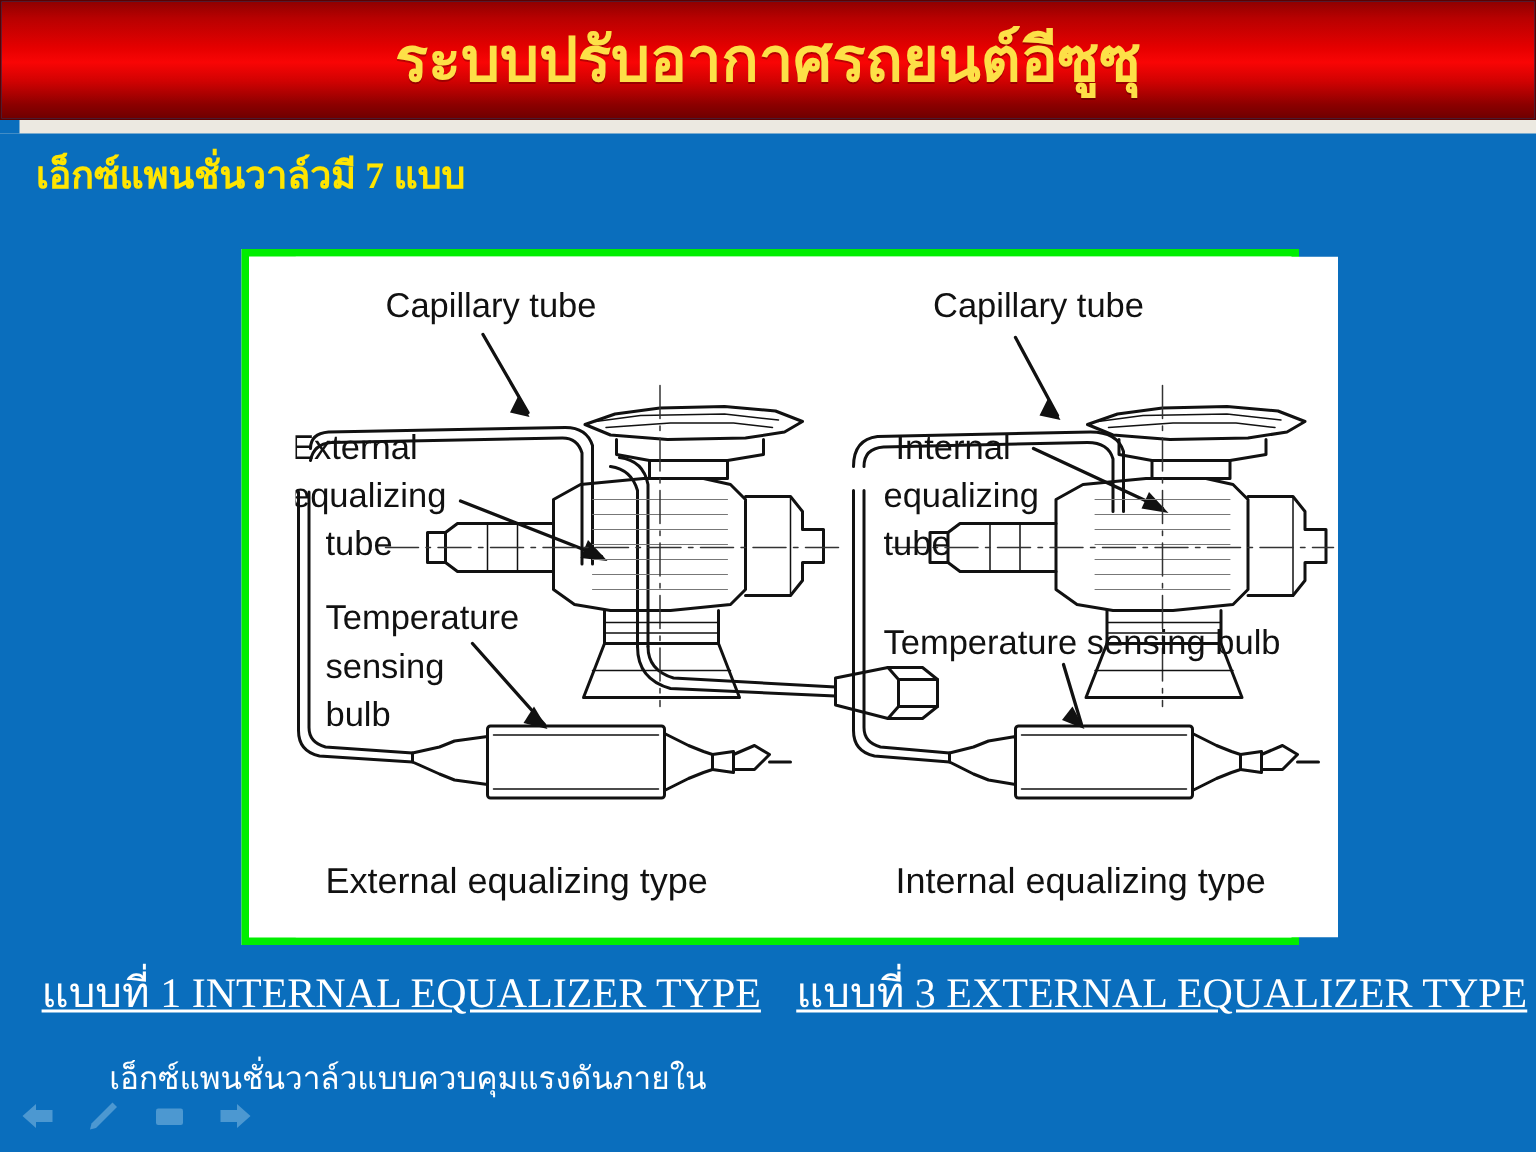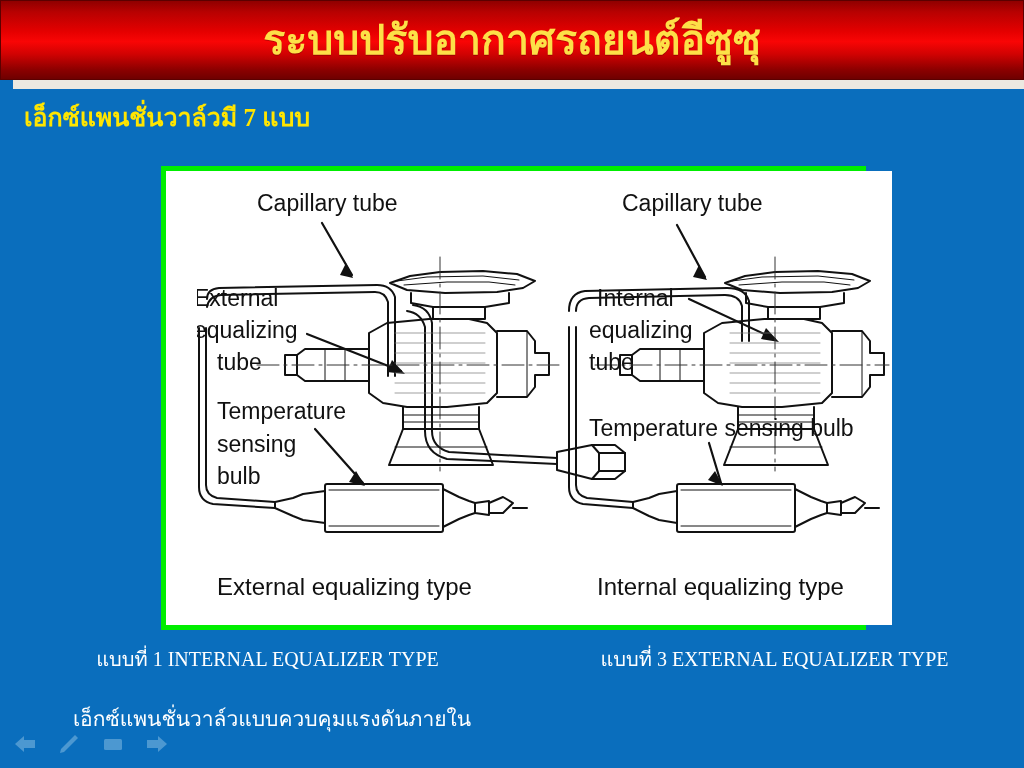--- a/index.html
+++ b/index.html
@@ -126,22 +126,23 @@
 
   .caption-cell {
     width: 512px;
     text-align: center;
     color: #ffffff;
     white-space: nowrap;
     line-height: 1.1;
   }
   .row-en .caption-cell {
     font-family: "Liberation Serif", "DejaVu Serif", serif;
-    font-size: 20px;
+    font-size: 28px;
     font-weight: normal;
+    text-decoration: underline;
   }
   .row-th .caption-cell {
     font-family: "Liberation Serif", "DejaVu Serif", serif;
     font-size: 21px;
     font-weight: normal;
   }
   .row-en .caption-cell.cell-left  { padding-left: 18px; }
   .row-en .caption-cell.cell-right { padding-left: 8px; }
   .row-th .caption-cell.cell-left  { padding-left: 16px; }
   .row-th .caption-cell.cell-right { padding-left: 8px; }

